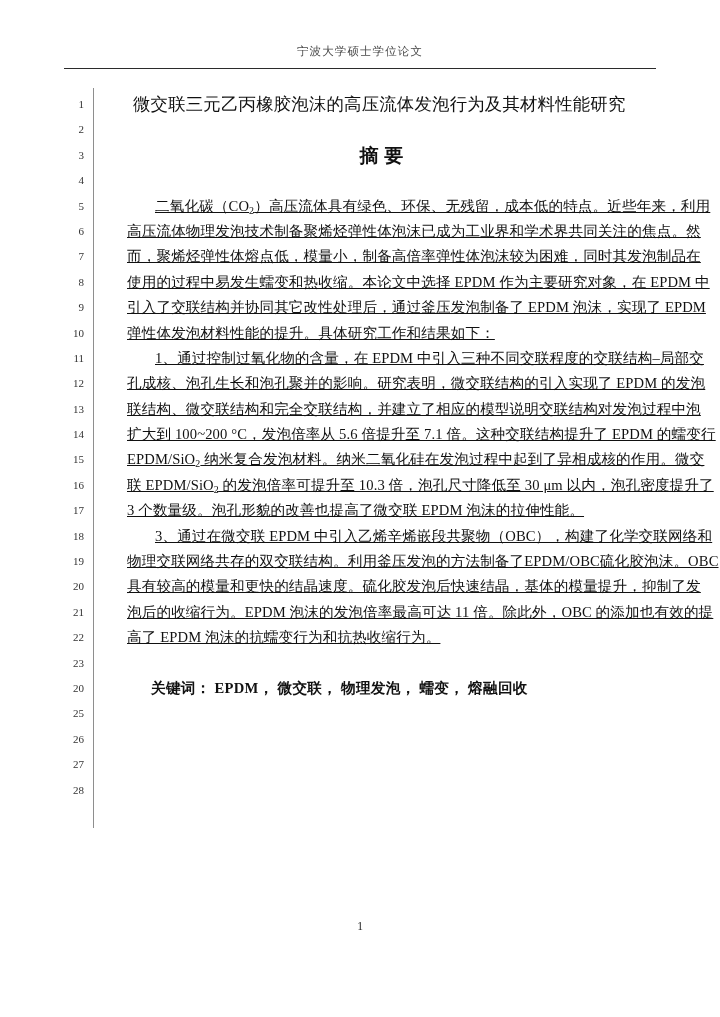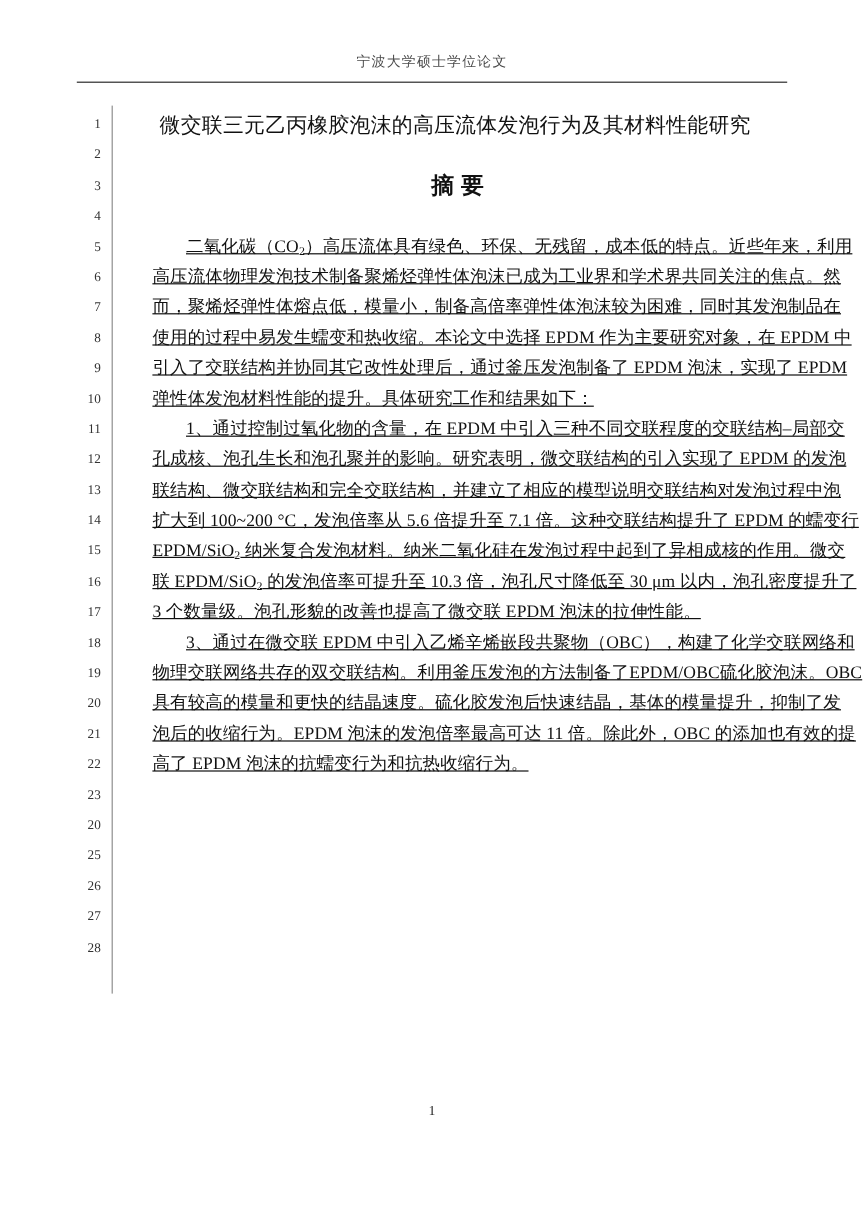--- a/index.html
+++ b/index.html
@@ -194,18 +194,19 @@
     </div>
     <div class="row just">3 个数量级。泡孔形貌的改善也提高了微交联 EPDM 泡沫的拉伸性能。</div>
 
     <div class="row just indent">3、通过在微交联 EPDM 中引入乙烯辛烯嵌段共聚物（OBC），构建了化学交联网络和</div>
     <div class="row just">物理交联网络共存的双交联结构。利用釜压发泡的方法制备了EPDM/OBC硫化胶泡沫。OBC</div>
     <div class="row just">具有较高的模量和更快的结晶速度。硫化胶发泡后快速结晶，基体的模量提升，抑制了发</div>
     <div class="row just">泡后的收缩行为。EPDM 泡沫的发泡倍率最高可达 11 倍。除此外，OBC 的添加也有效的提</div>
     <div class="row just">高了 EPDM 泡沫的抗蠕变行为和抗热收缩行为。</div>
 
     <div class="row blank"></div>
+    <div class="row kw">关键词： EPDM， 微交联， 物理发泡， 蠕变， 熔融回收</div>
     <div class="row blank"></div>
   </div>
 
   <div class="footer">1</div>
 
 </div>
 
 </body></html>

